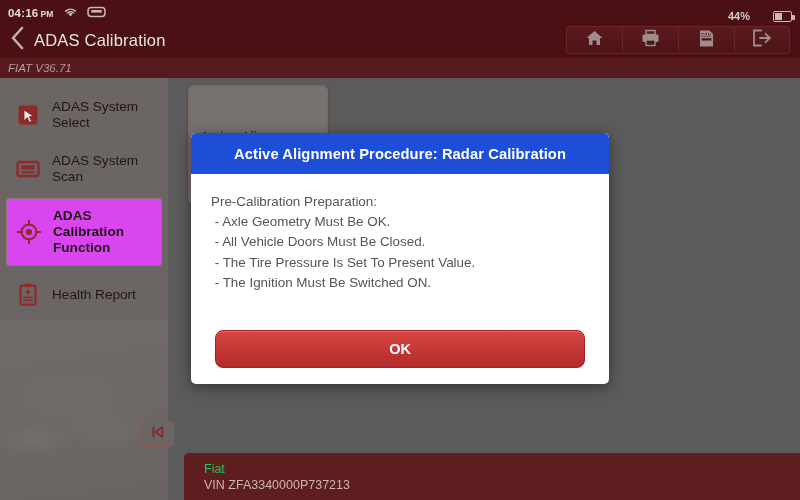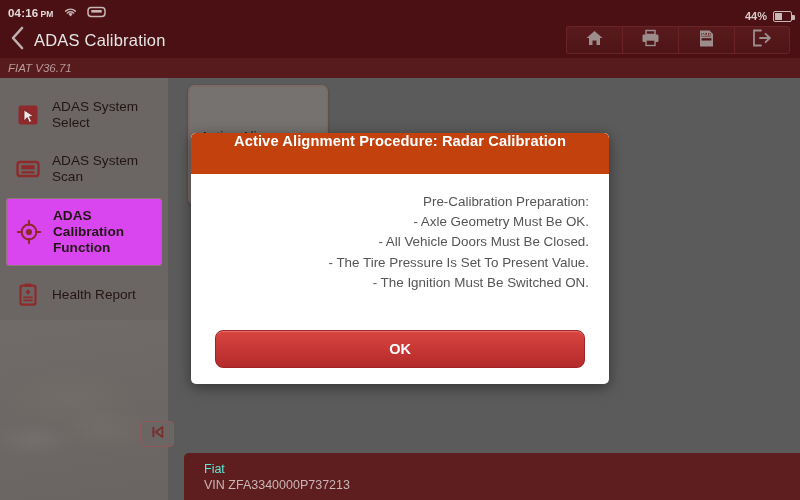--- a/index.html
+++ b/index.html
@@ -17,21 +17,21 @@
     background: #4a1013;
     display: flex; align-items: flex-end;
     padding: 0 8px;
   }
   .status-left { display: flex; align-items: center; gap: 9px; }
   .status-time {
     color: #e6dcdc; font-size: 11.5px; font-weight: bold;
     letter-spacing: .2px;
   }
   .status-time .ampm { font-size: 8.5px; font-weight: bold; margin-left: 2px; }
-  .status-right { margin-left: auto; display: flex; align-items: center; gap: 6px; }
+  .status-right { margin-left: auto; display: flex; align-items: center; gap: 23px; }
   .battery-pct { color: #d9cccc; font-size: 11px; font-weight: bold; }
   .batt {
     width: 19px; height: 11px; border: 1.6px solid #c8b8b8;
     border-radius: 2px; position: relative; display: block;
   }
   .batt::after {
     content: ""; position: absolute; right: -3.6px; top: 3px;
     width: 2.4px; height: 5px; background: #c8b8b8; border-radius: 0 1px 1px 0;
   }
   .batt i {
@@ -150,44 +150,44 @@
     z-index: 4;
   }
 
   
   .veh-bar {
     position: absolute; left: 16px; bottom: 0; right: 0; height: 47px;
     background: #5e1d1f;
     border-radius: 5px 0 0 0;
     padding: 8px 0 0 20px;
   }
-  .veh-make { color: #5eead4; font-size: 12.5px; line-height: 16px; }
+  .veh-make { color: #22c55e; font-size: 12.5px; line-height: 16px; }
   .veh-vin  { color: #c9b6b6; font-size: 12.5px; line-height: 17px; }
 
   
   .modal {
     position: absolute; left: 191px; top: 133px;
     width: 418px; height: 251px;
     background: #ffffff;
     border-radius: 5px;
     box-shadow: 0 3px 14px rgba(0,0,0,.45);
     overflow: hidden;
     display: flex; flex-direction: column;
     z-index: 10;
   }
   .modal-header {
-    height: 41px; background: #c2410c;
-    display: flex; justify-content: center;
+    height: 41px; background: #1d4ed8;
+    display: flex; align-items: center; justify-content: center;
     border-radius: 5px 5px 0 0;
   }
   .modal-title {
     color: #fff; font-size: 14.7px; font-weight: bold; letter-spacing: .1px;
   }
   .modal-body {
-    flex: 1; padding: 18px 20px 0 20px; text-align: right;
+    flex: 1; padding: 18px 20px 0 20px;
   }
   .modal-body .line {
     color: #555555; font-size: 13.4px; line-height: 20.2px;
     white-space: pre;
   }
   .modal-footer { padding: 6px 24px 16px 24px; }
   .ok-btn {
     width: 100%; height: 38px;
     background: linear-gradient(#d8453f, #b42a2c);
     border: 1px solid #a02325;

